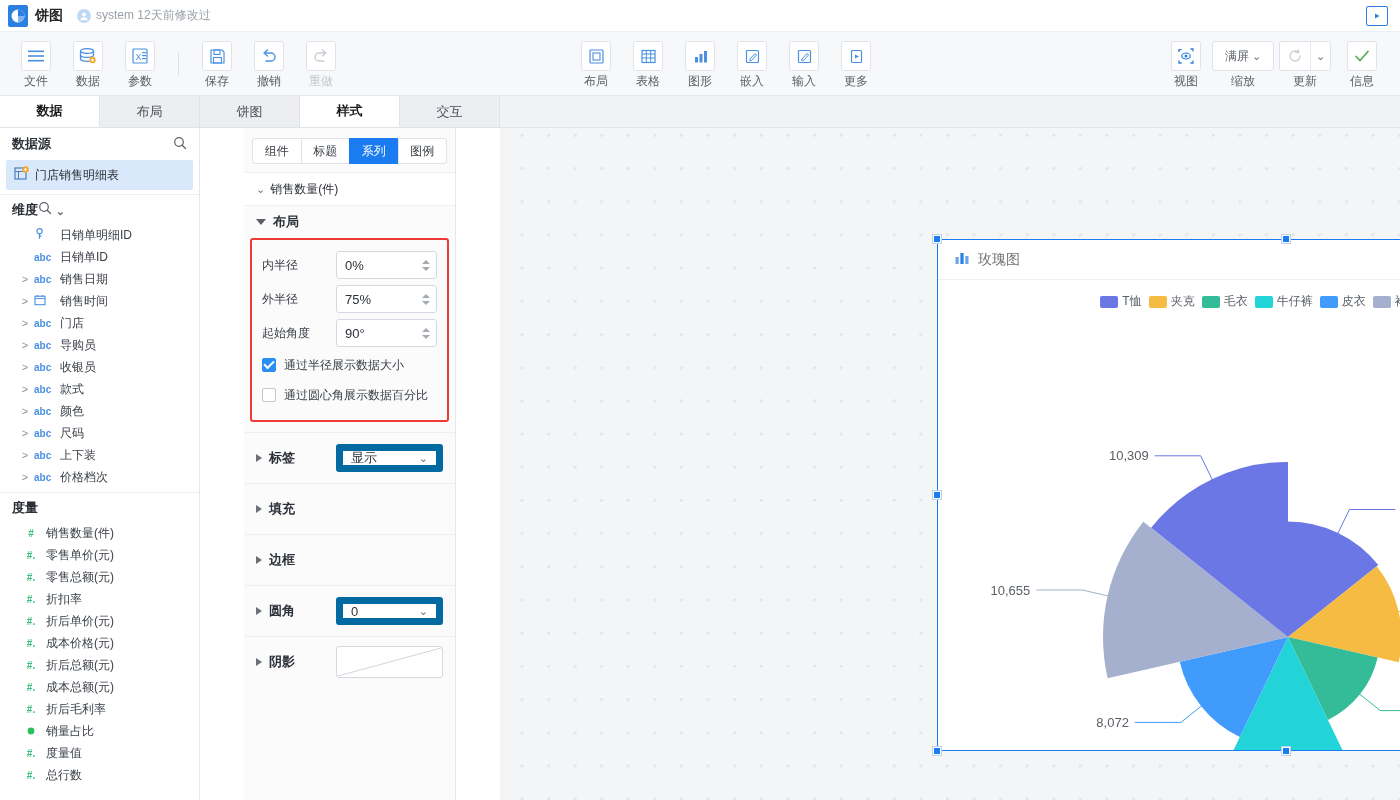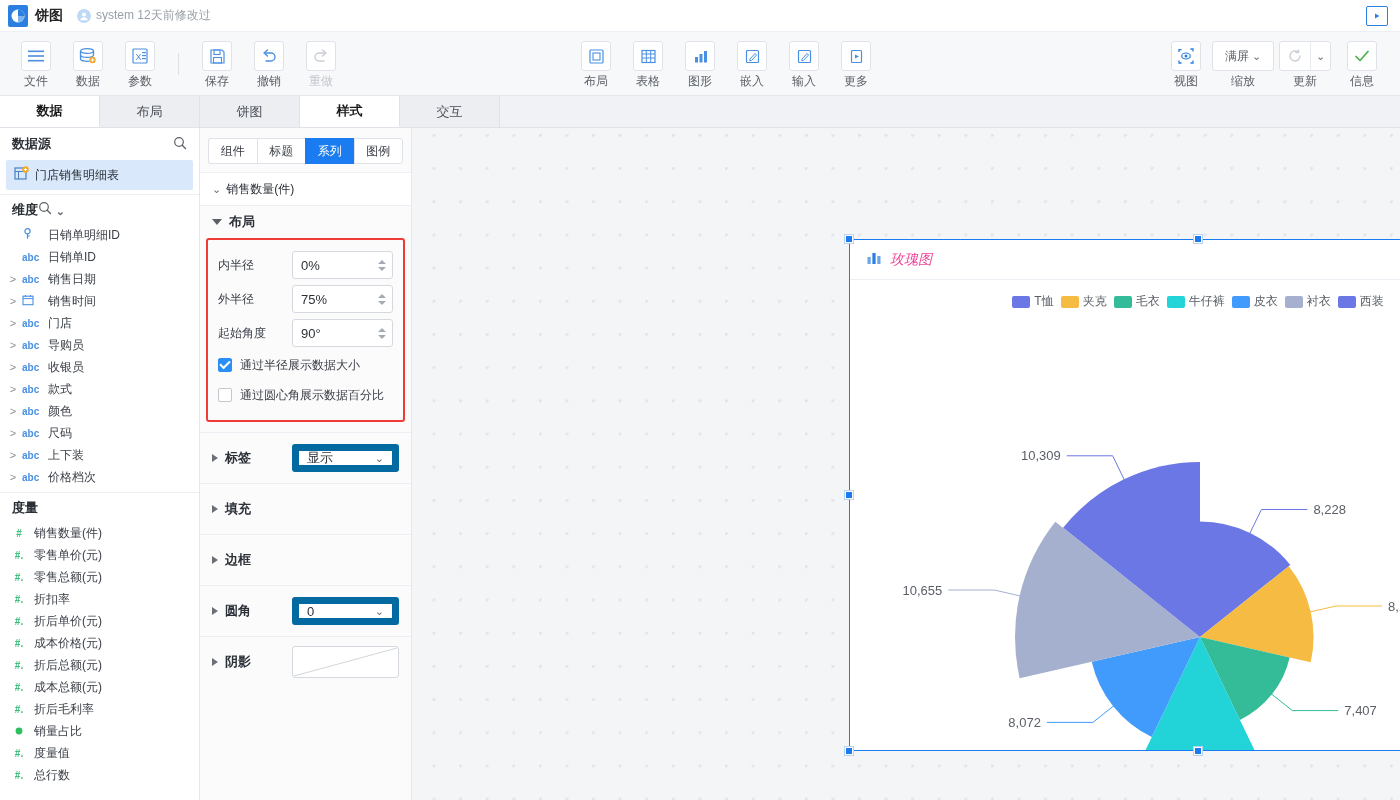--- a/index.html
+++ b/index.html
@@ -71,21 +71,21 @@
     border-bottom:1px solid #dfe3e9;
   }
   .tab {
     width:100px; display:flex; align-items:center; justify-content:center;
     font-size:13px; color:#4a4f57; background:#eceef2;
     border-right:1px solid #dfe3e9; cursor:pointer;
   }
   .tab.active { background:#fff; color:#1a1a1a; font-weight:bold; border-bottom:1px solid #fff; }
 
   
-  .body { flex:1; display:flex; min-height:0; }
+  .body { flex:1; display:flex; min-height:0;gap:44px; }
 
   
   .datapanel {
     width:200px; flex:0 0 200px; background:#fff; border-right:1px solid #e4e7ec;
     display:flex; flex-direction:column; overflow:hidden;
   }
   .dp-head {
     height:32px; display:flex; align-items:center; padding:0 12px;
     font-size:13px; color:#2c3138; font-weight:bold;
   }
@@ -94,21 +94,21 @@
     height:30px; margin:0 6px; display:flex; align-items:center; gap:6px;
     background:#d9e9fb; border-radius:2px; padding:0 8px; font-size:12px; color:#2c3138;
     cursor:pointer;
   }
   .dp-sec-title {
     height:30px; display:flex; align-items:center; padding:0 12px;
     font-size:13px; font-weight:bold; color:#2c3138; border-top:1px solid #eceff3;
     margin-top:4px;
   }
   .field-row {
-    height:22px; display:flex; align-items:center; padding-left:8px; gap:4px;
+    height:22px; display:flex; align-items:center; padding-left:20px; gap:4px;
     font-size:12px; color:#3c4148; cursor:pointer; white-space:nowrap;
   }
   .exp { width:10px; flex:0 0 10px; color:#8b9098; font-size:11px; text-align:center; }
   .ftype { width:22px; flex:0 0 22px; font-size:10px; color:#4a90e2; font-weight:bold; text-align:left; }
   .ftype.green { color:#3cbf7e; }
   .m-dot { width:22px;flex:0 0 22px;display:flex;align-items:center;justify-content:center; }
 
   
   .proppanel {
     width:212px; flex:0 0 212px; background:#fbfbfc; border-right:1px solid #e4e7ec;
@@ -186,21 +186,21 @@
     background-position:-6px 6px;
   }
   .widget {
     position:absolute; left:437px; top:111px; width:698px; height:512px;
     background:#fff; border:1px solid #cfd4da;
   }
   .widget-head {
     height:40px; display:flex; align-items:center; padding:0 16px; gap:8px;
     border-bottom:1px solid #eceff3;
   }
-  .widget-title { font-size:14px; color:#ec4899;font-style:italic; }
+  .widget-title { font-size:14px; color:#737373; }
   .legend { display:flex; justify-content:center; align-items:center; gap:7px; padding-top:13px; flex-wrap:wrap;}
   .lg { display:flex; align-items:center; gap:4px; cursor:pointer; }
   .lg .sw { width:18px;height:12px;border-radius:2px; flex:0 0 18px;}
   .lg .nm { font-size:12px; color:#5b6067; }
   .chartarea { position:absolute; left:0; top:62px; width:696px; height:448px; }
   .sel-outline {
     position:absolute; left:437px; top:111px; width:698px; height:512px;
     border:1px solid #1a7cf0; pointer-events:none;
   }
   .handle {

